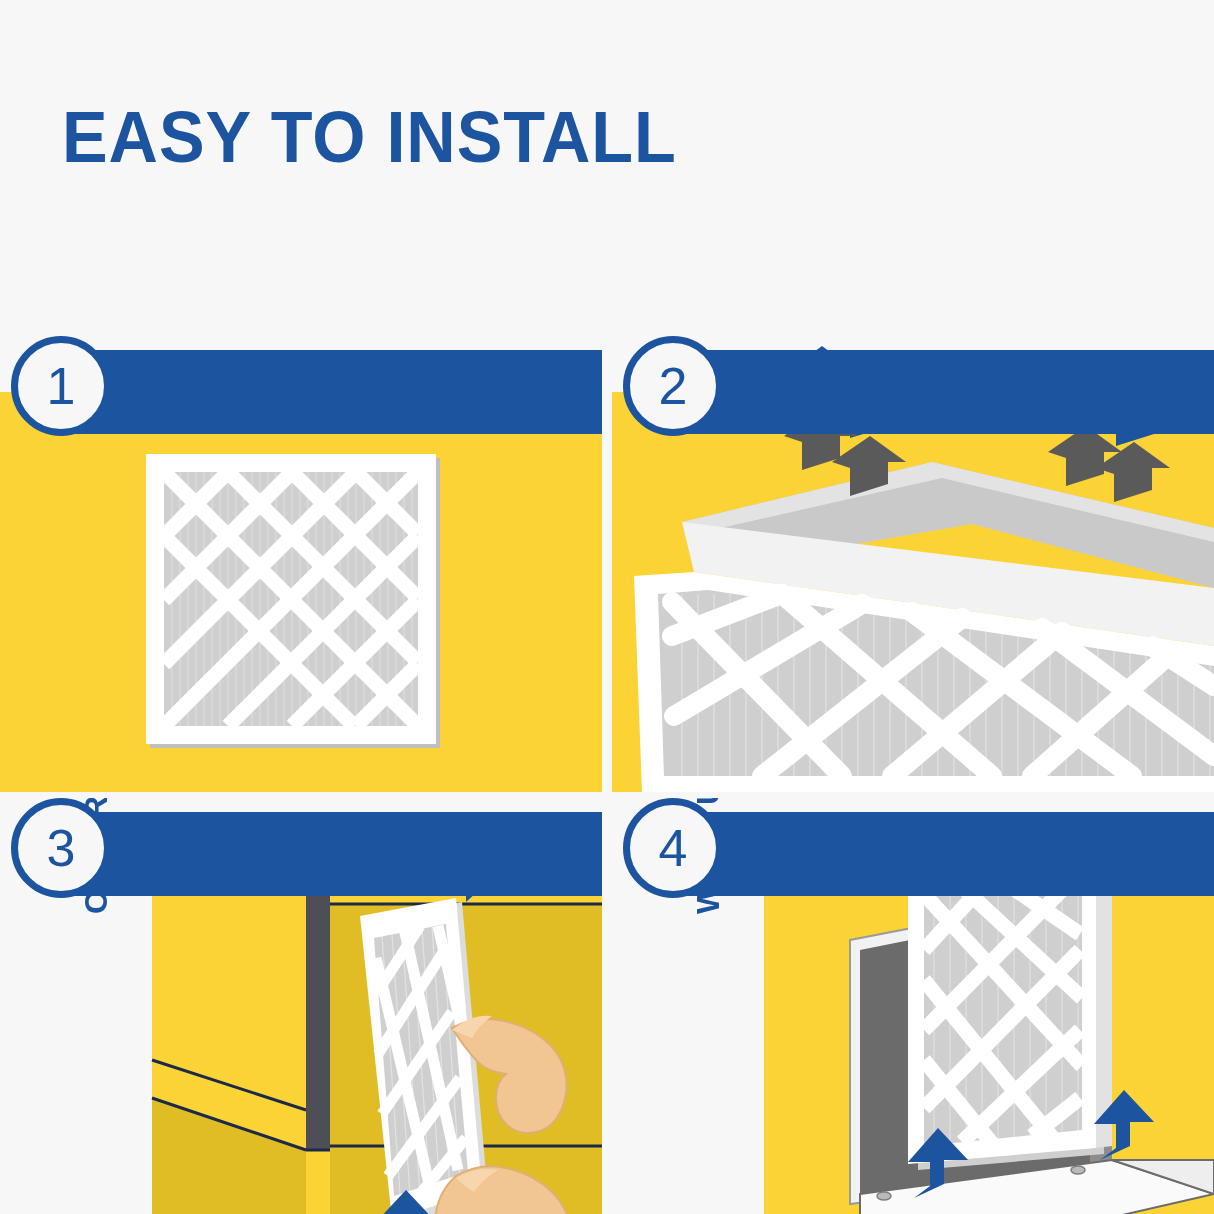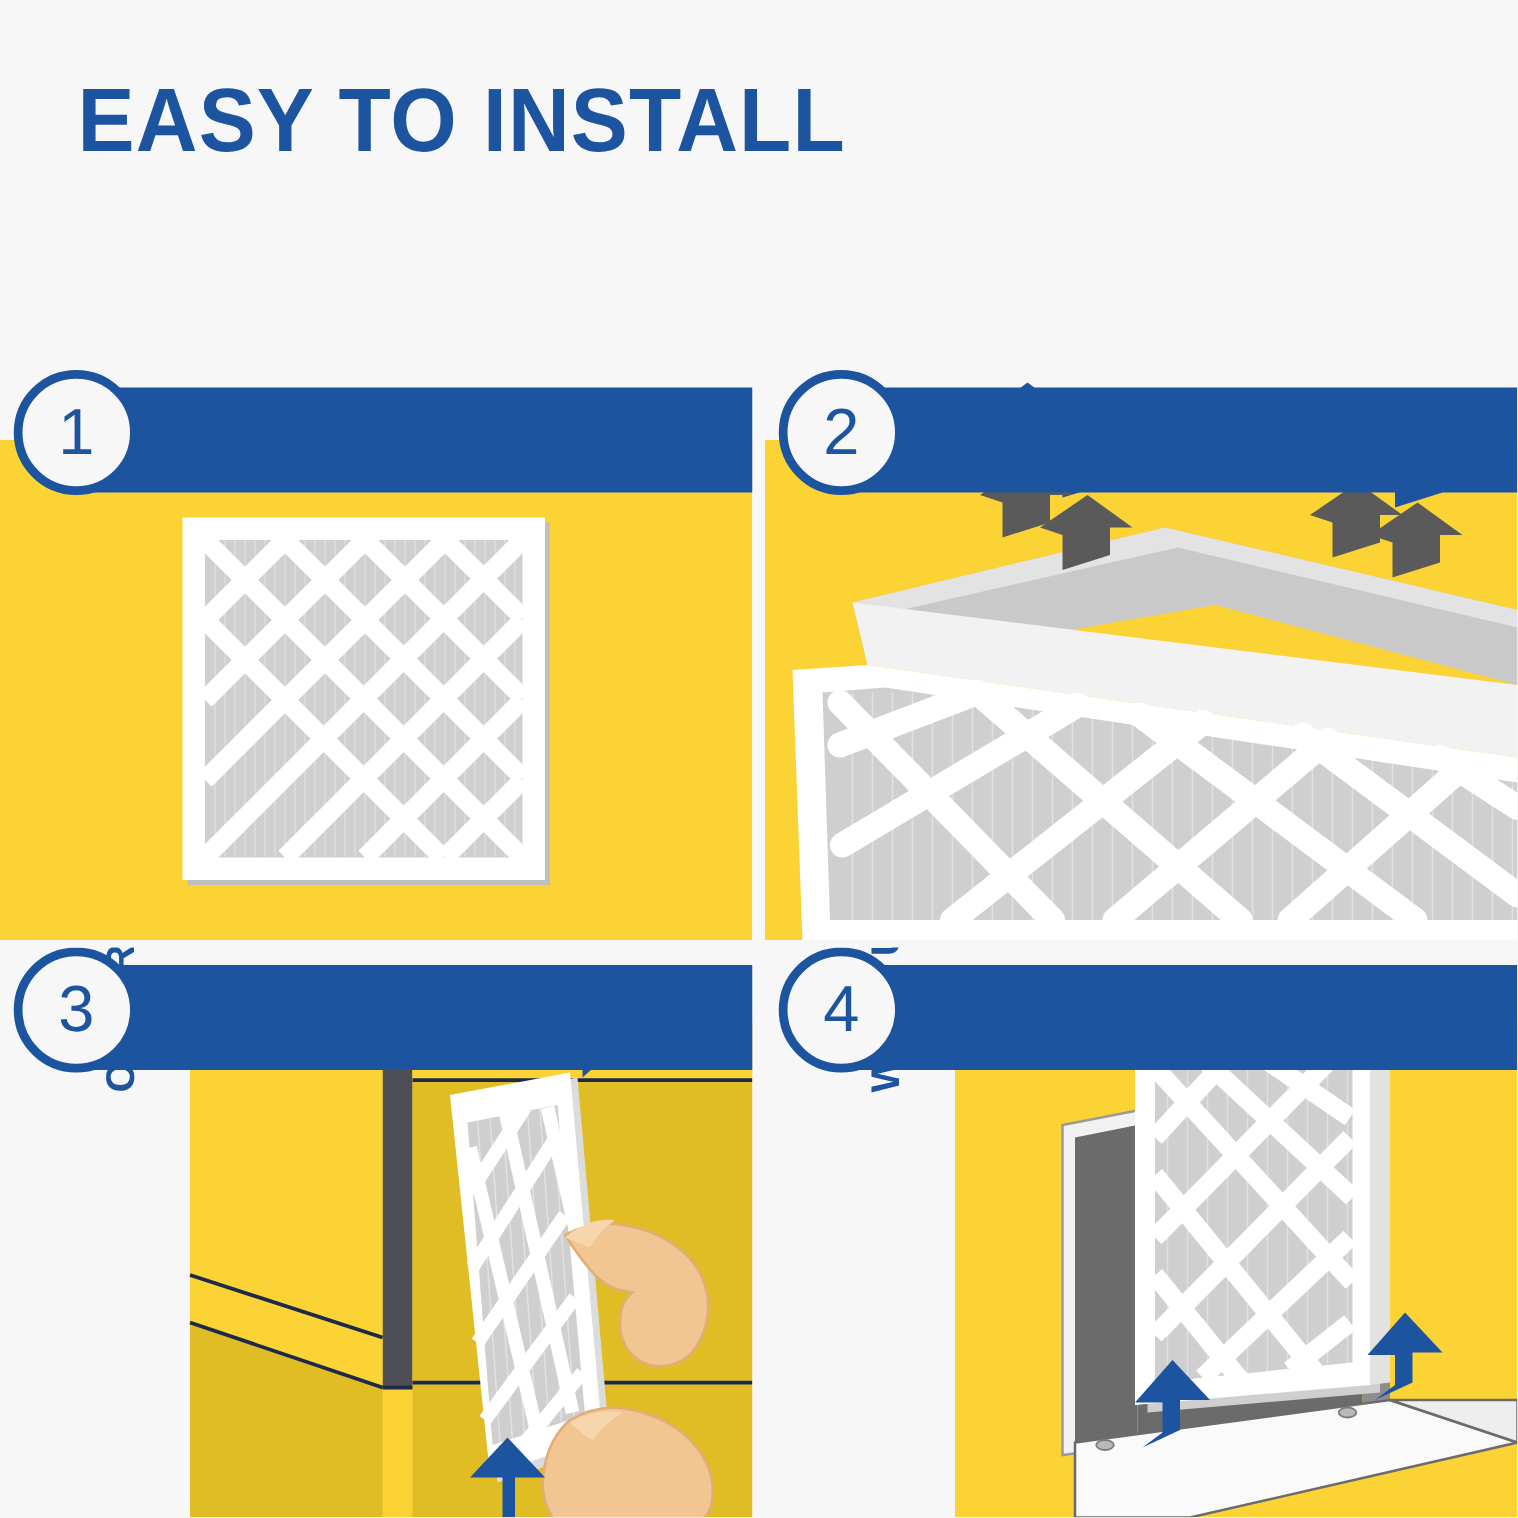--- a/index.html
+++ b/index.html
@@ -4,21 +4,21 @@
 <title>Easy To Install</title>
 <style>
   html,body{margin:0;padding:0;}
   body{
     width:1214px;height:1214px;
     background:#f7f7f7;
     font-family:"Liberation Sans", sans-serif;
     overflow:hidden;
     position:relative;
   }
-  #page{position:absolute;inset:0;background:#f7f7f7;}
+  #page{position:absolute;inset:0;background:#f7f7f7;margin-top:40px;}
 
   
   .title{
     position:absolute;left:62px;top:56px;
     font-family:"Liberation Sans", sans-serif;
     font-weight:bold;
     font-size:72px;
     letter-spacing:1px;
     color:#1d54a0;
     transform:scaleX(0.95);

